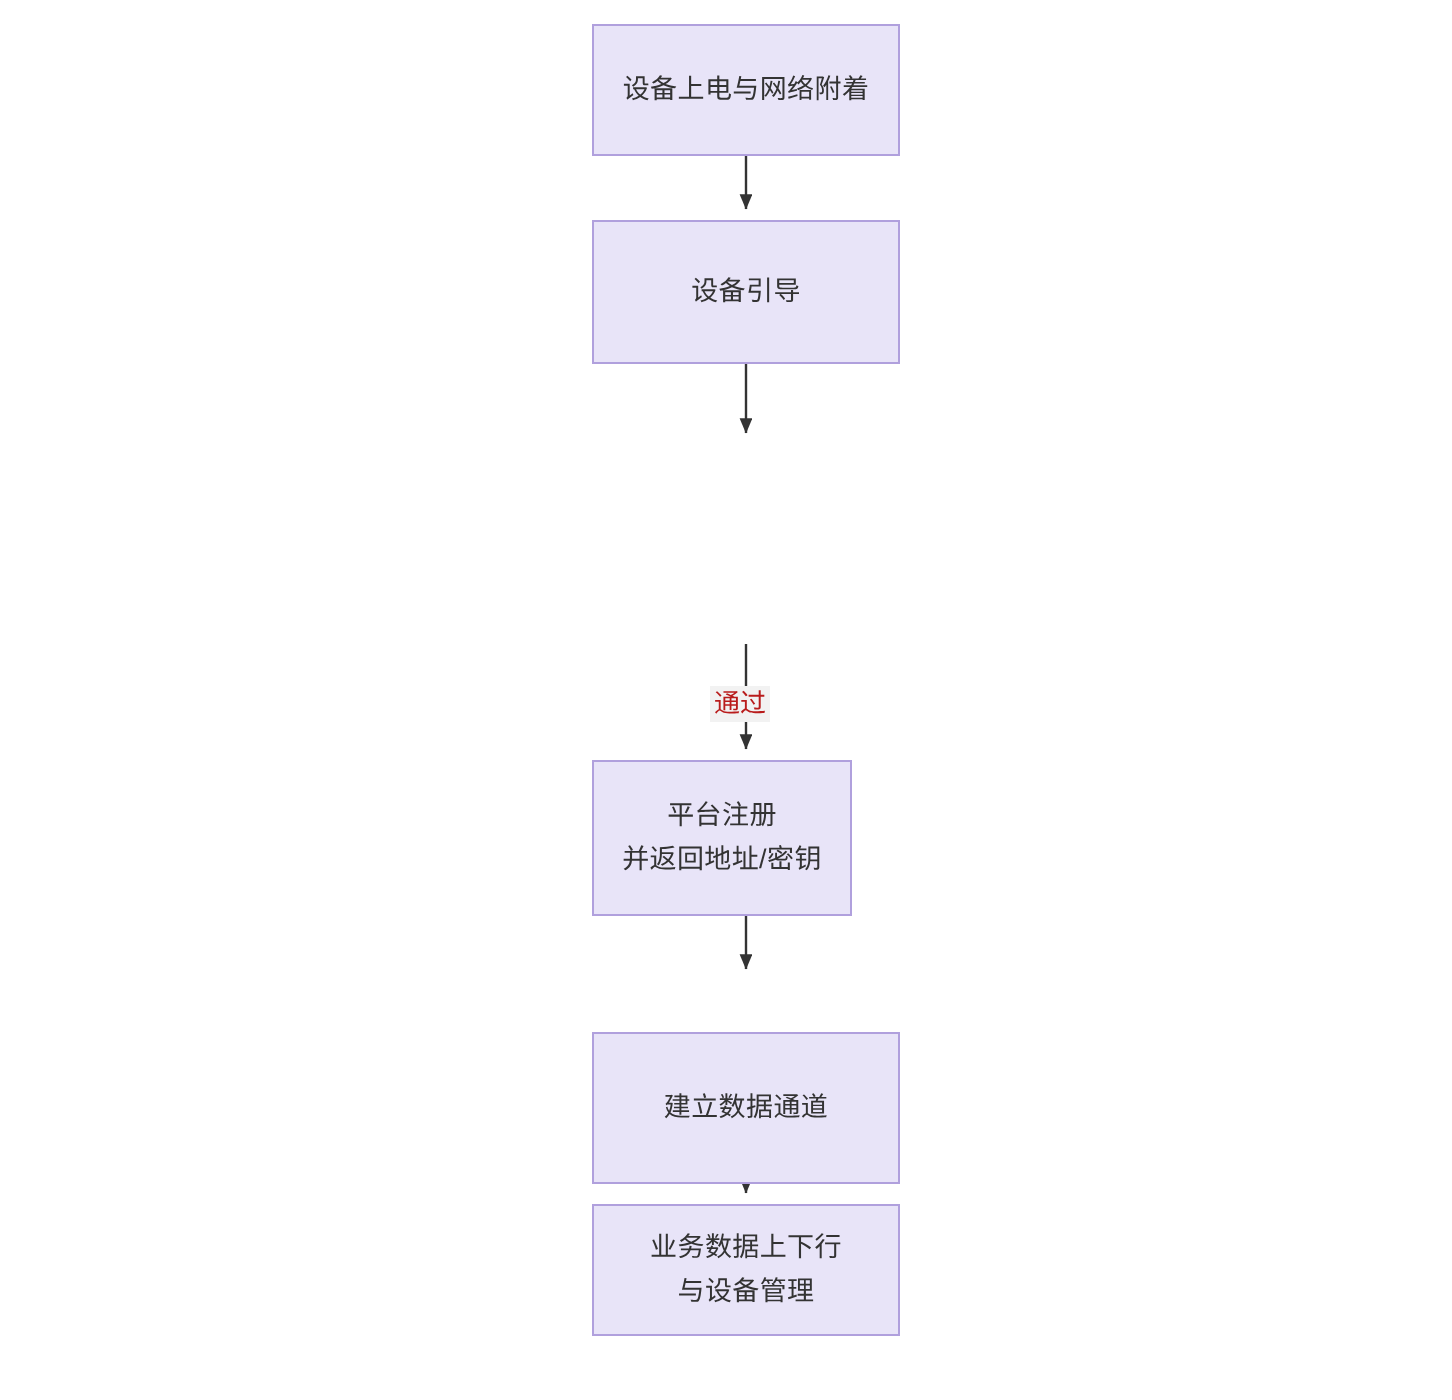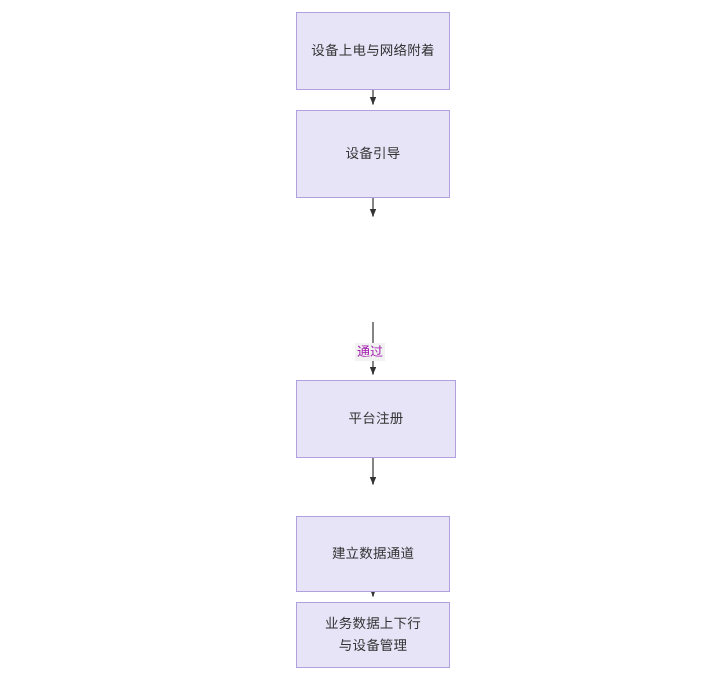--- a/index.html
+++ b/index.html
@@ -82,21 +82,21 @@
   .node-text {
     display: block;
     white-space: nowrap;
   }
 
   
   .edge-label {
     position: absolute;
     z-index: 3;
     background: #f2f2f2;
-    color: #a21caf;
+    color: #b91c1c;
     font-size: 13px;
     line-height: 1.25;
     padding: 1px 2px;
     white-space: nowrap;
   }
 </style>
 </head>
 <body>
 
 <div id="flow-canvas">
@@ -112,33 +112,34 @@
 
     <line x1="373" y1="182" x2="373" y2="216.5" stroke="#333333" stroke-width="1.2" marker-end="url(#arrowhead)"></line>
 
     <line x1="373" y1="322" x2="373" y2="374.5" stroke="#333333" stroke-width="1.2" marker-end="url(#arrowhead)"></line>
 
     <line x1="373" y1="458" x2="373" y2="484.5" stroke="#333333" stroke-width="1.2" marker-end="url(#arrowhead)"></line>
 
     <line x1="373" y1="566" x2="373" y2="596.5" stroke="#333333" stroke-width="1.2" marker-end="url(#arrowhead)"></line>
   </svg>
 
-  <div class="node process" style="left:296px; top:12px; width:154px; height:78px;">
+  <div class="node process" style="left:296px; top:12px; width:154px; height:66px;">
     <span class="node-text">设备上电与网络附着</span>
   </div>
 
-  <div class="node process" style="left:296px; top:110px; width:154px; height:88px;">
+  <div class="node process" style="left:296px; top:110px; width:154px; height:72px;">
     <span class="node-text">设备引导</span>
   </div>
 
 
   <div class="edge-label" style="left:355px; top:343px;">通过</div>
 
-  <div class="node process" style="left:296px; top:380px; width:160px; height:78px;">
+  <div class="node process" style="left:296px; top:380px; width:130px; height:78px;">
     <span class="node-text">平台注册</span>
+    <span class="node-text">并返回地址/密钥</span>
   </div>
 
   <div class="node process" style="left:296px; top:516px; width:154px; height:76px;">
     <span class="node-text">建立数据通道</span>
   </div>
 
   <div class="node process" style="left:296px; top:602px; width:154px; height:66px;">
     <span class="node-text">业务数据上下行</span>
     <span class="node-text">与设备管理</span>
   </div>

